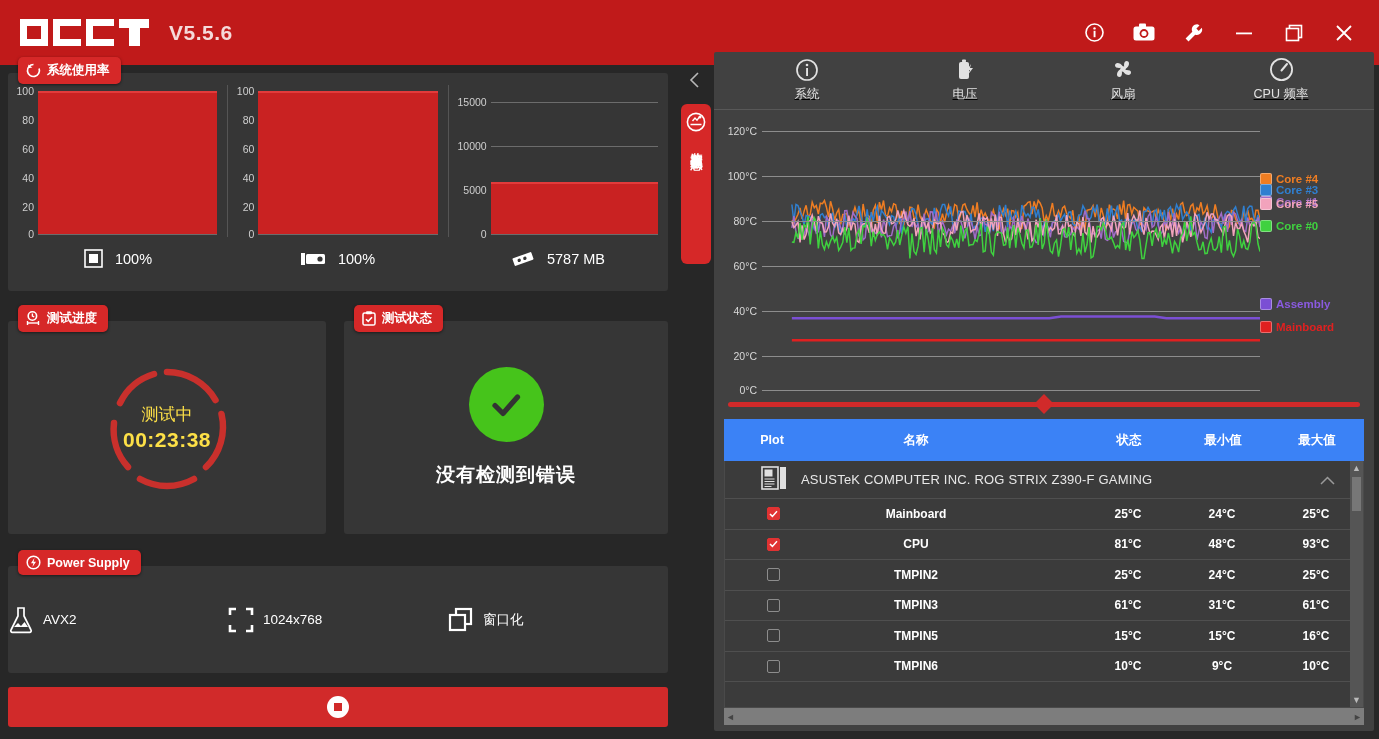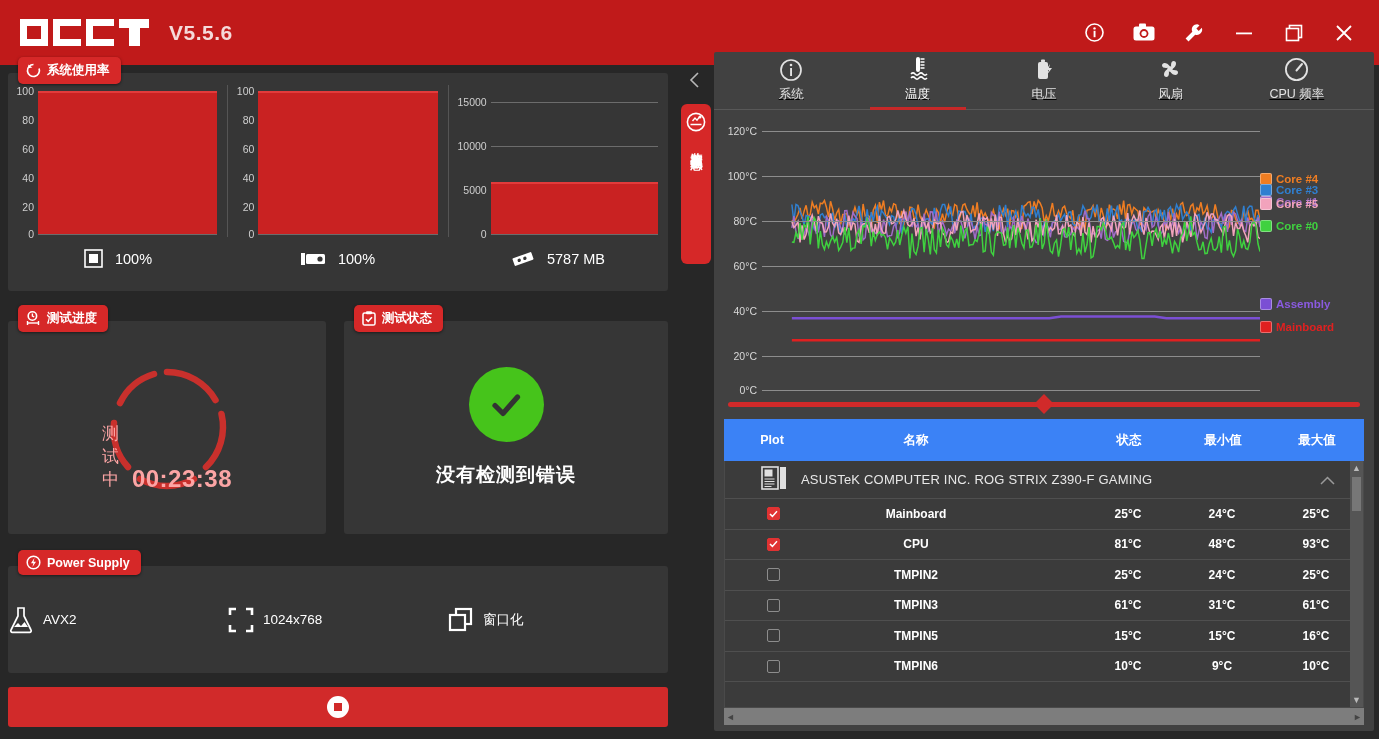--- a/index.html
+++ b/index.html
@@ -106,25 +106,25 @@
   
   .mid-row { display: flex; gap: 18px; margin-top: 30px; }
   #progress-panel { width: 318px; height: 213px; }
   #status-panel { flex: 1; height: 213px; }
   .center-box {
     height: 100%; display: flex; flex-direction: column;
     align-items: center; justify-content: center;
   }
   .ring-wrap { position: relative; width: 130px; height: 130px; }
   .ring-txt {
-    position: absolute; inset: 0; display: flex; flex-direction: row;
-    align-items: flex-end; justify-content: center; color: #fca5a5;
+    position: absolute; inset: 0; display: flex; flex-direction: column;
+    align-items: center; justify-content: center; color: #fde047;
   }
   .ring-txt .t1 { font-size: 17px; margin-bottom: 2px; }
-  .ring-txt .t2 { font-size: 24px; font-weight: bold; letter-spacing: .5px; }
+  .ring-txt .t2 { font-size: 21px; font-weight: bold; letter-spacing: .5px; }
   .check-circle {
     width: 75px; height: 75px; border-radius: 50%; background: #46c41b;
     display: flex; align-items: center; justify-content: center;
   }
   .status-msg {
     margin-top: 20px; color: #fff; font-size: 19px; font-weight: bold;
     letter-spacing: 1px;
   }
 
   
@@ -548,31 +548,20 @@
     <div class="tabs">
       <div class="tab">
         <span>
           <svg width="24" height="24" viewBox="0 0 24 24">
               <circle cx="12" cy="12" r="10" fill="none" stroke="#e2e2e2" stroke-width="1.7"></circle>
               <circle cx="12" cy="7" r="1.3" fill="#e2e2e2"></circle>
               <rect x="11.1" y="10" width="1.9" height="8" fill="#e2e2e2"></rect>
             </svg>
         </span>
         <span>系统</span>
-      </div>
-      <div class="tab active">
-        <span>
-          <svg width="26" height="26" viewBox="0 0 26 26">
-              <rect x="11" y="1" width="4" height="15" rx="2" fill="#fff"></rect>
-              <path d="M15.5 3 h4 M15.5 6 h4 M15.5 9 h4 M15.5 12 h4" stroke="#fff" stroke-width="1.4"></path>
-              <path d="M6 18 q2-2.2 4 0 t4 0 t4 0 t4 0" stroke="#fff" stroke-width="1.6" fill="none"></path>
-              <path d="M6 22 q2-2.2 4 0 t4 0 t4 0 t4 0" stroke="#fff" stroke-width="1.6" fill="none"></path>
-            </svg>
-        </span>
-        <span>温度</span>
       </div>
       <div class="tab">
         <span>
           <svg width="24" height="24" viewBox="0 0 24 24">
               <rect x="6" y="4" width="10" height="17" rx="2" fill="#e2e2e2"></rect>
               <rect x="9" y="1.6" width="4" height="2.6" rx="1" fill="#e2e2e2"></rect>
               <path d="M18 6 l-4 6 h3 l-3 6 6-8 h-3 Z" fill="#e2e2e2"></path>
             </svg>
         </span>
         <span>电压</span>

